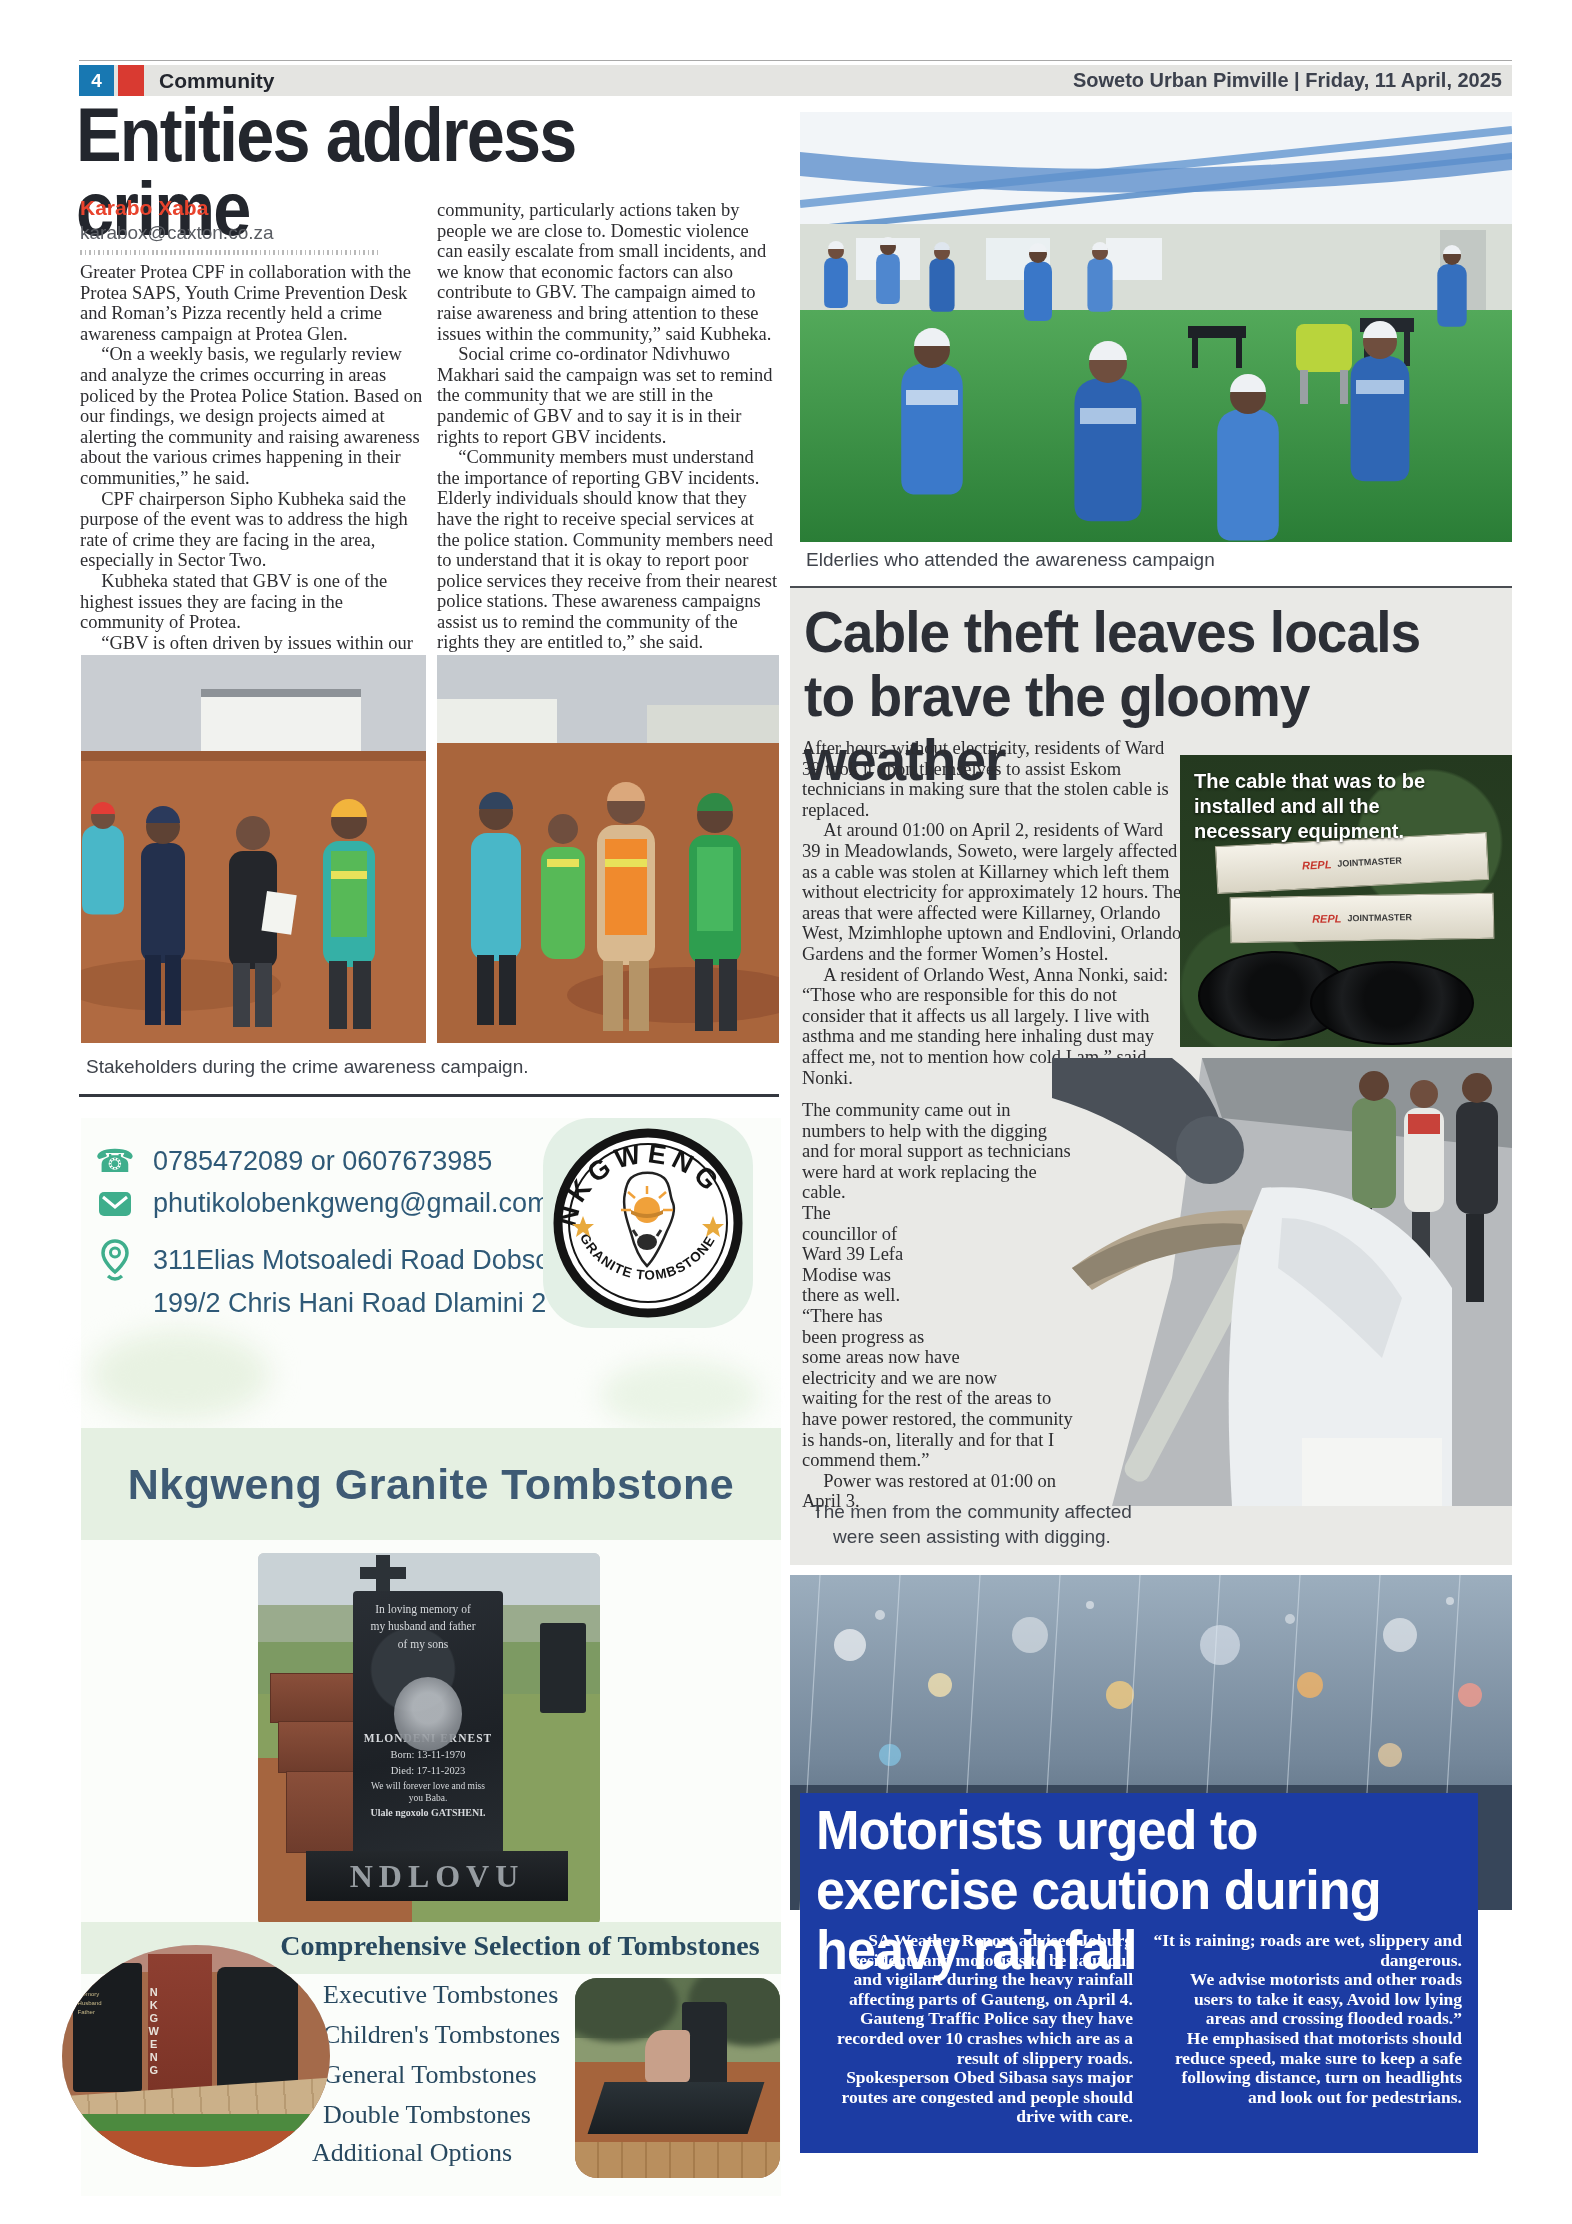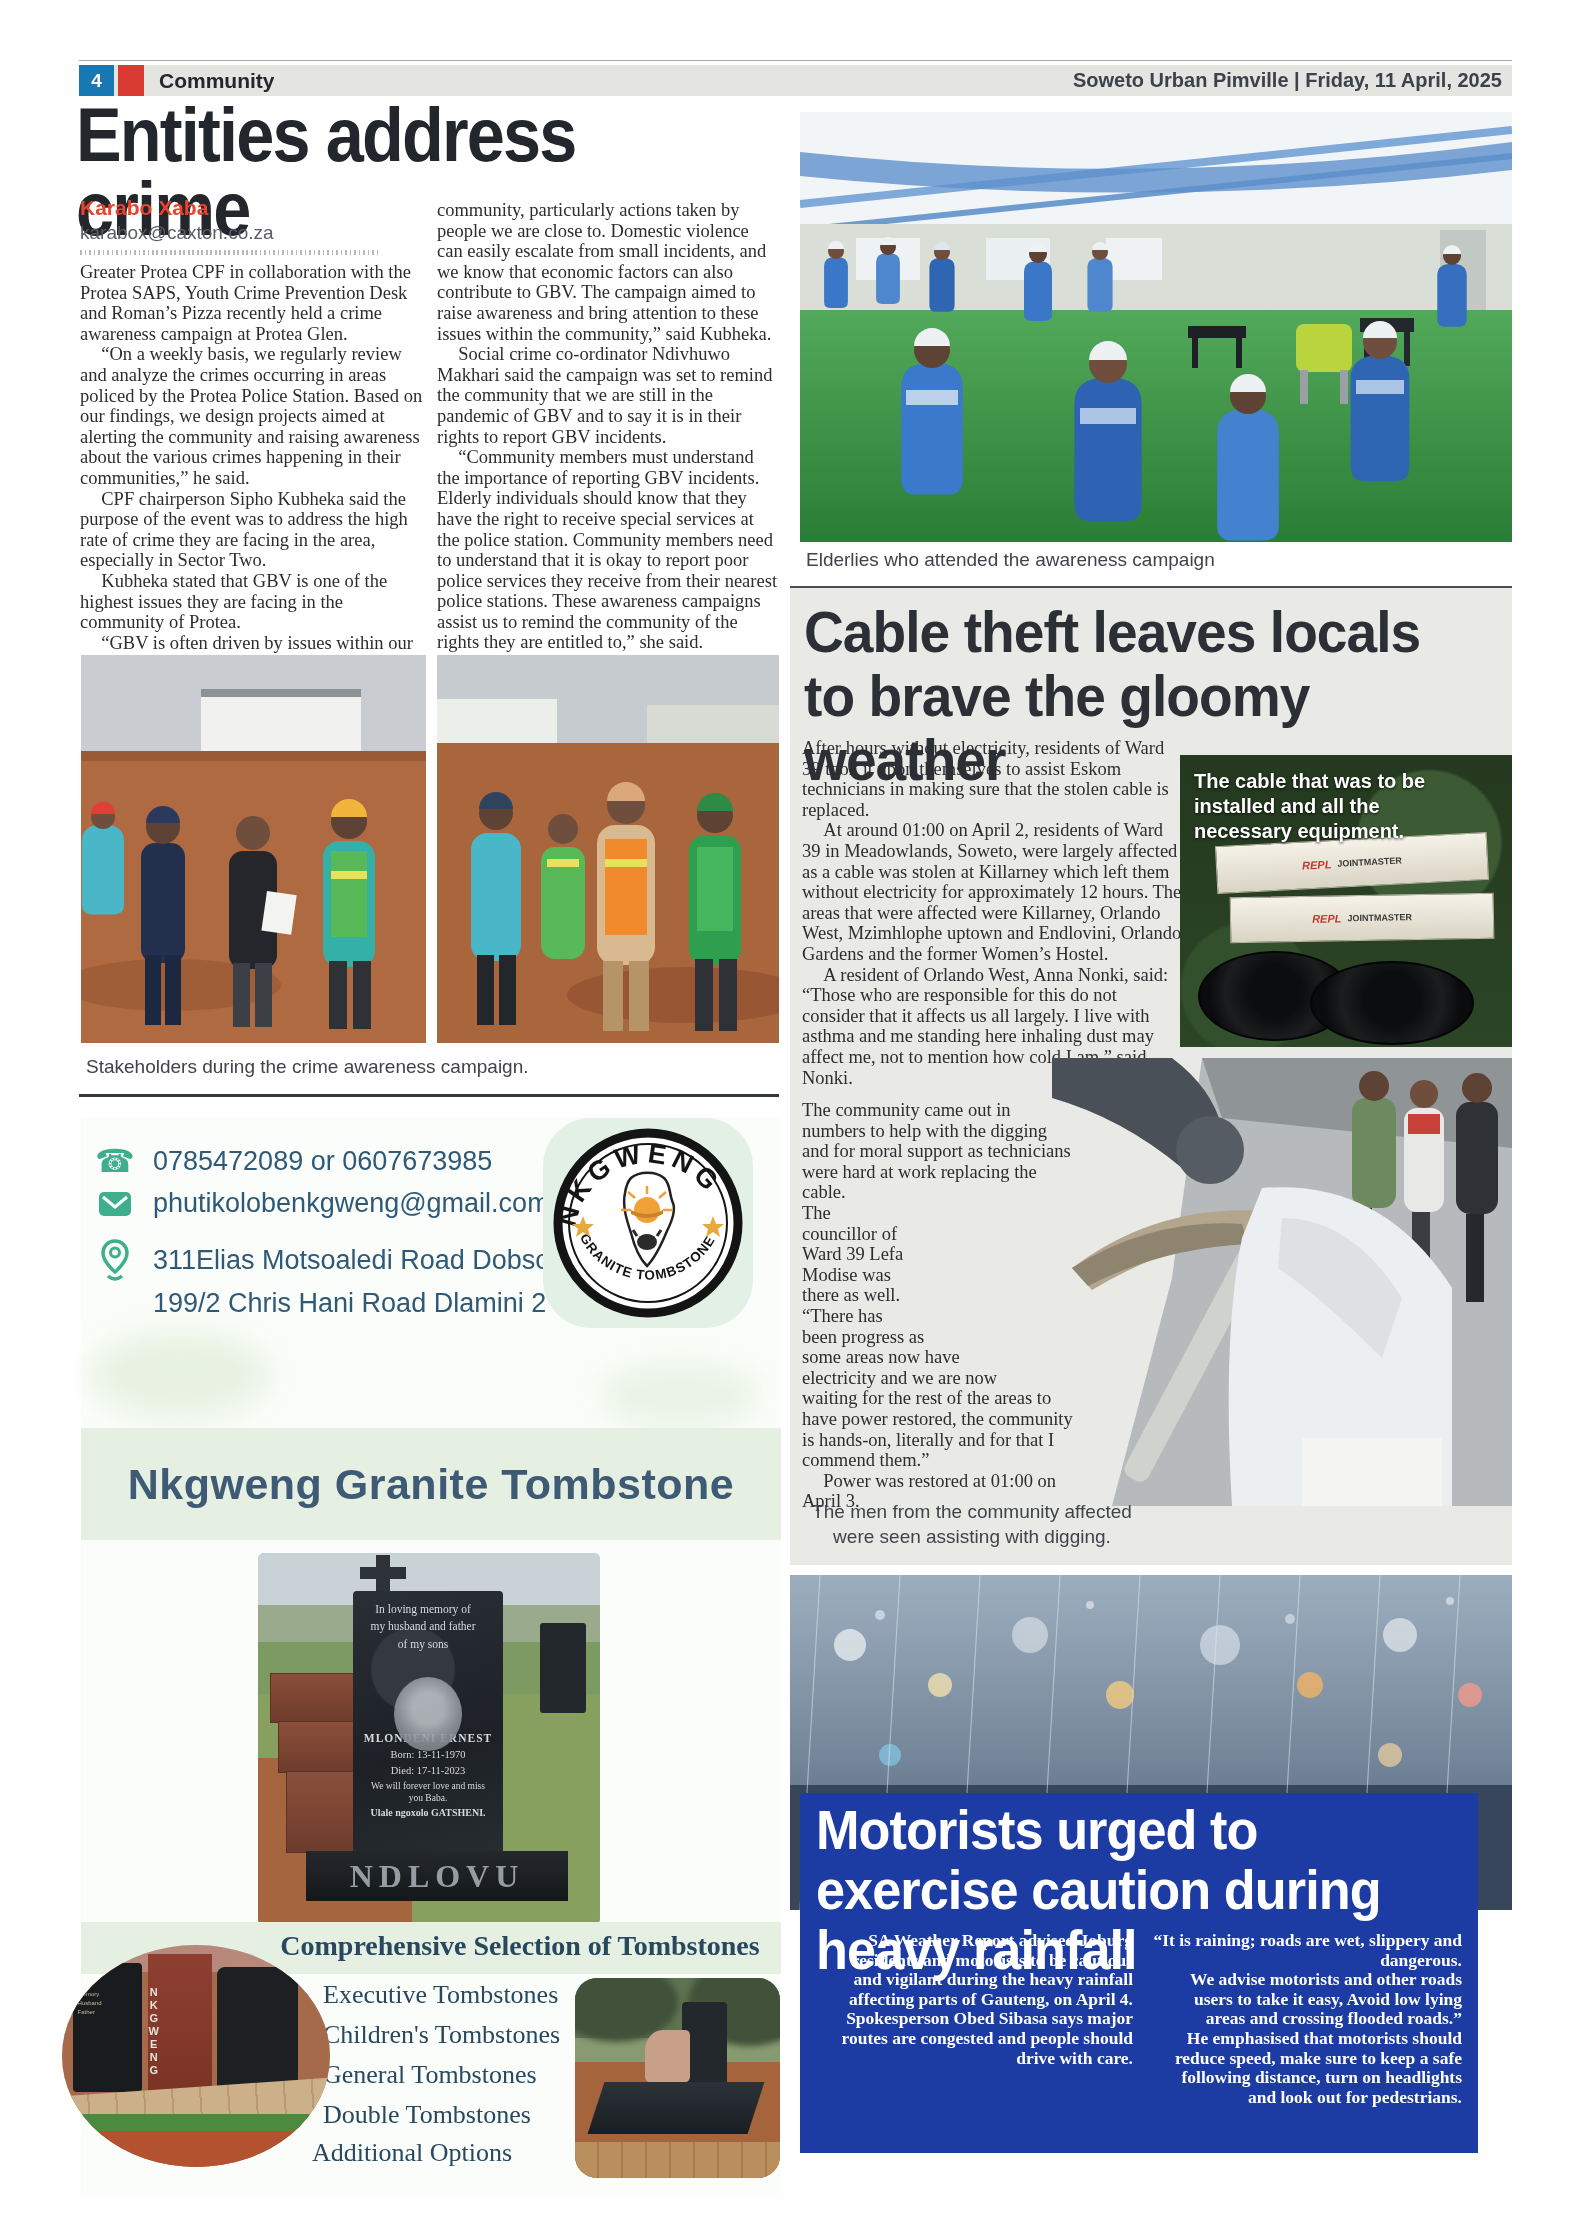--- a/index.html
+++ b/index.html
@@ -530,20 +530,21 @@
       <circle cx="500" cy="44" r="5" fill="#ffffff" opacity=".45"></circle>
       <circle cx="660" cy="26" r="4" fill="#ffffff" opacity=".5"></circle>
     </svg>
   </div>
 
   <div class="abs bluebox">
     <div class="h3mot">Motorists urged to exercise caution during heavy rainfall</div>
     <div class="motcols">
       <div class="motcol">
         <p>SA Weather Report advised Joburg residents and motorists to be cautious and vigilant during the heavy rainfall affecting parts of Gauteng, on April 4.</p>
+        <p>Gauteng Traffic Police say they have recorded over 10 crashes which are as a result of slippery roads.</p>
         <p>Spokesperson Obed Sibasa says major routes are congested and people should drive with care.</p>
       </div>
       <div class="motcol">
         <p>“It is raining; roads are wet, slippery and dangerous.</p>
         <p>We advise motorists and other roads users to take it easy, Avoid low lying areas and crossing flooded roads.”</p>
         <p>He emphasised that motorists should reduce speed, make sure to keep a safe following distance, turn on headlights and look out for pedestrians.</p>
       </div>
     </div>
   </div>
 

